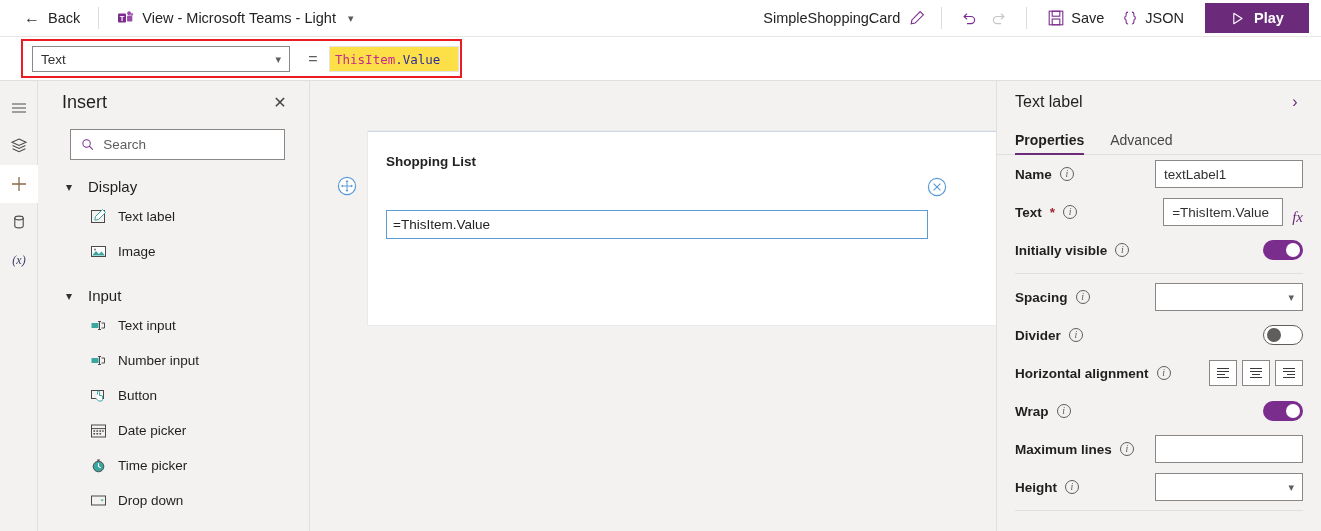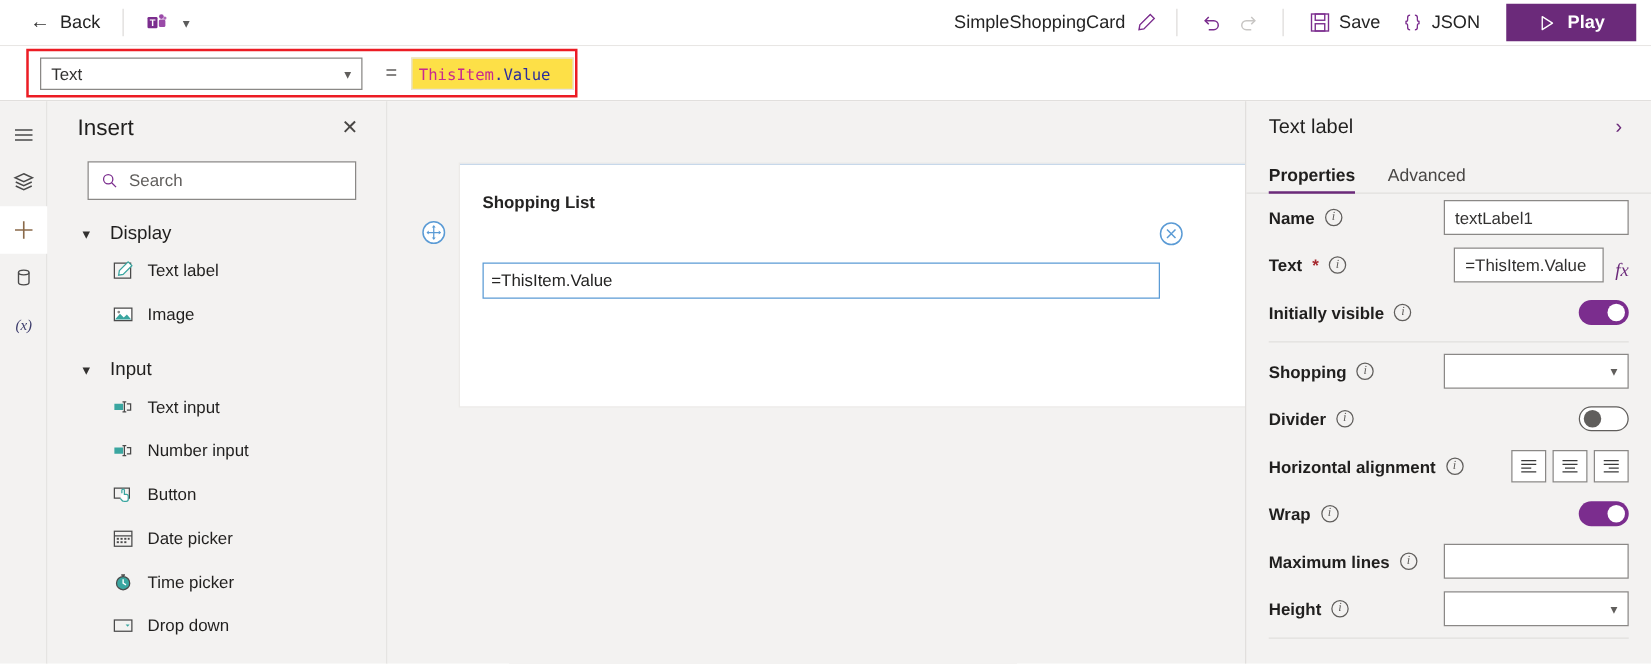--- a/index.html
+++ b/index.html
@@ -259,20 +259,21 @@
     <div class="vdiv"></div>
 
     <div class="tab-chip">
       <svg class="teams-ico" viewBox="0 0 16 16">
         <rect x="0.5" y="3.5" width="8" height="9" rx="1" fill="#7b2d8e"></rect>
         <text x="4.5" y="11" font-size="7.5" fill="#fff" text-anchor="middle" font-family="Liberation Sans, sans-serif" font-weight="bold">T</text>
         <circle cx="11.6" cy="3.2" r="1.9" fill="#9a4aa8"></circle>
         <circle cx="14.4" cy="4.4" r="1.3" fill="#b06cbc"></circle>
         <rect x="9.6" y="5.6" width="5.2" height="6" rx="1.2" fill="#9a4aa8"></rect>
       </svg>
+      <span>View - Microsoft Teams - Light</span>
       <span class="chev-sm">▾</span>
     </div>
 
     <div class="top-right">
 
       <div class="appname">
         <span>SimpleShoppingCard</span>
         <svg class="pencil-ico" viewBox="0 0 16 16">
           <path d="M11.2 1.6l3.2 3.2-8.3 8.3-3.9.7.7-3.9z" fill="none" stroke="#7b2d8e" stroke-width="1.1"></path>
         </svg>
@@ -556,21 +557,21 @@
         <div class="toggle on">
           <div class="knob"></div>
         </div>
       </div>
     </div>
 
     <div class="psep"></div>
 
     <div class="prow">
       <div class="plabel">
-        <span>Shopping</span>
+        <span>Spacing</span>
         <span class="info-ico">i</span>
       </div>
       <div class="pctl">
         <div class="selbox">
           <span></span>
           <span class="cv">▾</span>
         </div>
       </div>
     </div>
 

